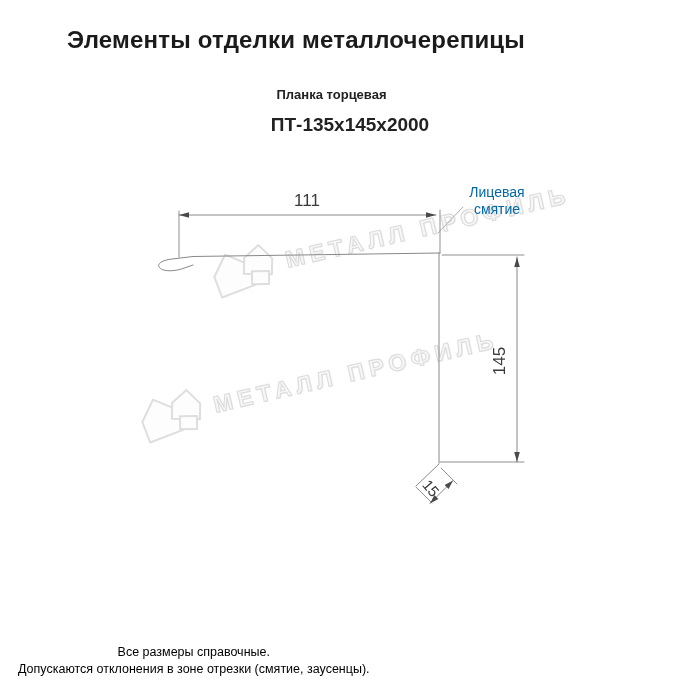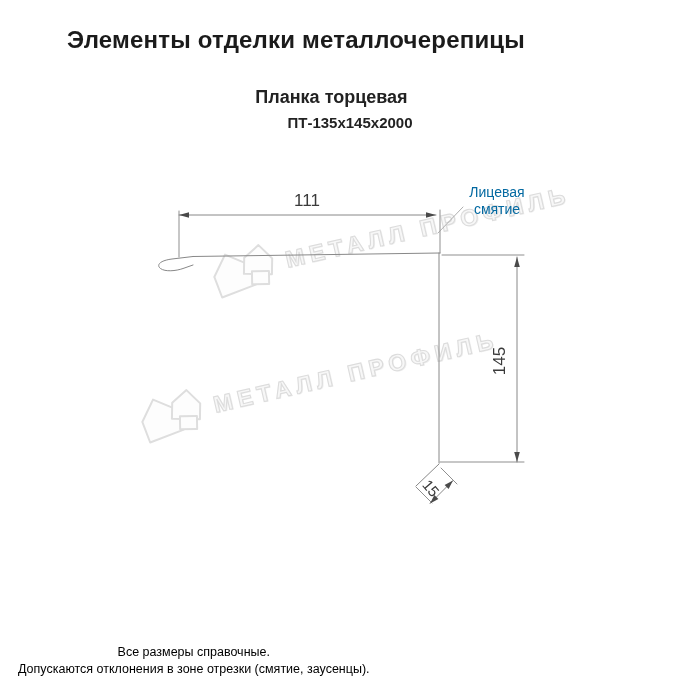--- a/index.html
+++ b/index.html
@@ -6,25 +6,25 @@
   body{
     width:700px;height:700px;position:relative;background:#ffffff;
     font-family:"Liberation Sans", sans-serif;overflow:hidden;
   }
   .page-title{
     position:absolute;top:26px;left:0;width:592px;text-align:center;
     font-size:24px;font-weight:bold;color:#1b1b1b;letter-spacing:0.2px;
   }
   .product-name{
     position:absolute;top:87px;left:0;width:663px;text-align:center;
-    font-size:18px;font-weight:bold;color:#222;
+    font-size:13px;font-weight:bold;color:#222;
   }
   .product-code{
     position:absolute;top:114px;left:0;width:700px;text-align:center;
-    font-size:15px;font-weight:bold;color:#222;
+    font-size:19px;font-weight:bold;color:#222;
   }
   .drawing-svg{position:absolute;left:0;top:0;width:700px;height:700px;}
   .dim-label{
     position:absolute;font-size:17px;color:#3a3a3a;white-space:nowrap;
     transform:translate(-50%,-50%);
   }
   .dim-label.v{transform:translate(-50%,-50%) rotate(-90deg);}
   .dim-label.flange{font-size:15px;transform:translate(-50%,-50%) rotate(50deg);}
   .face-side-label{
     position:absolute;left:458px;top:184px;width:78px;text-align:center;

